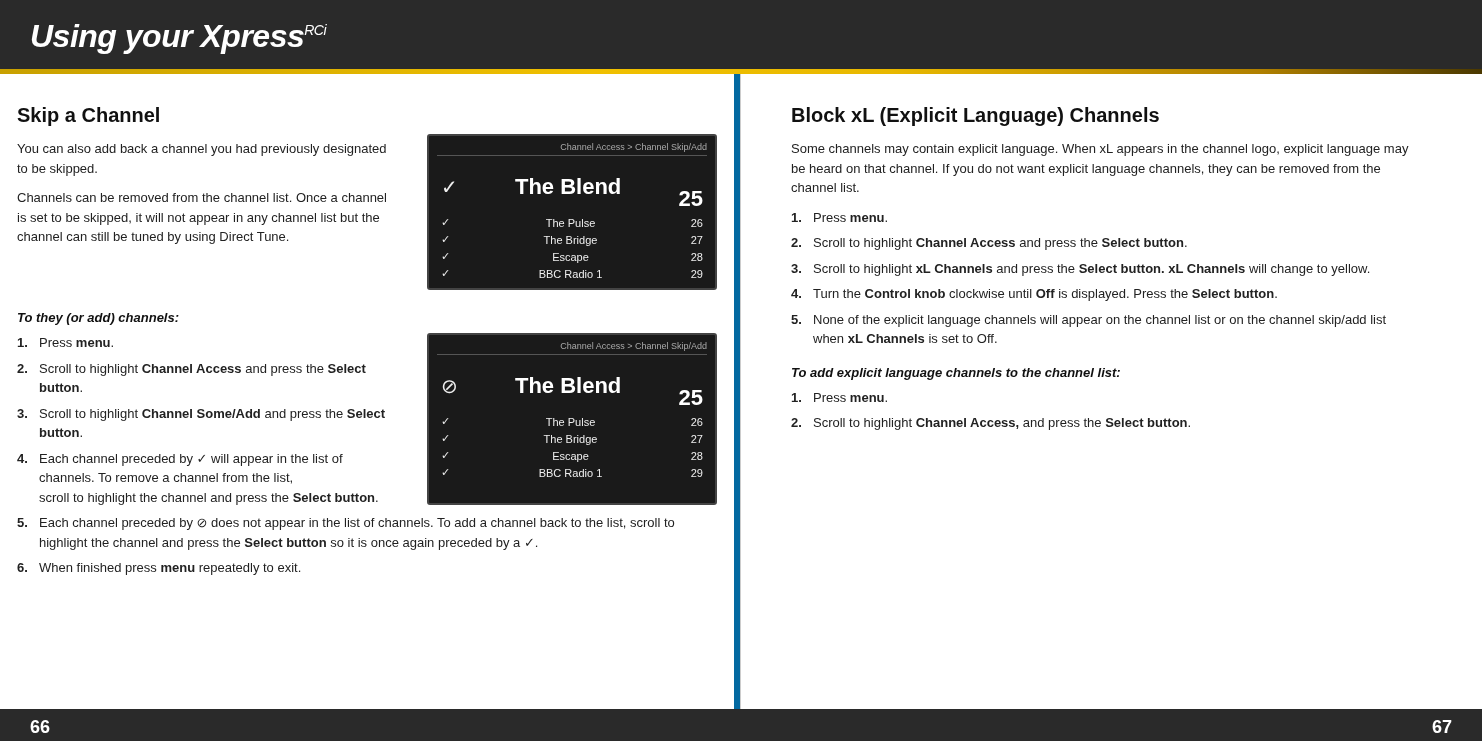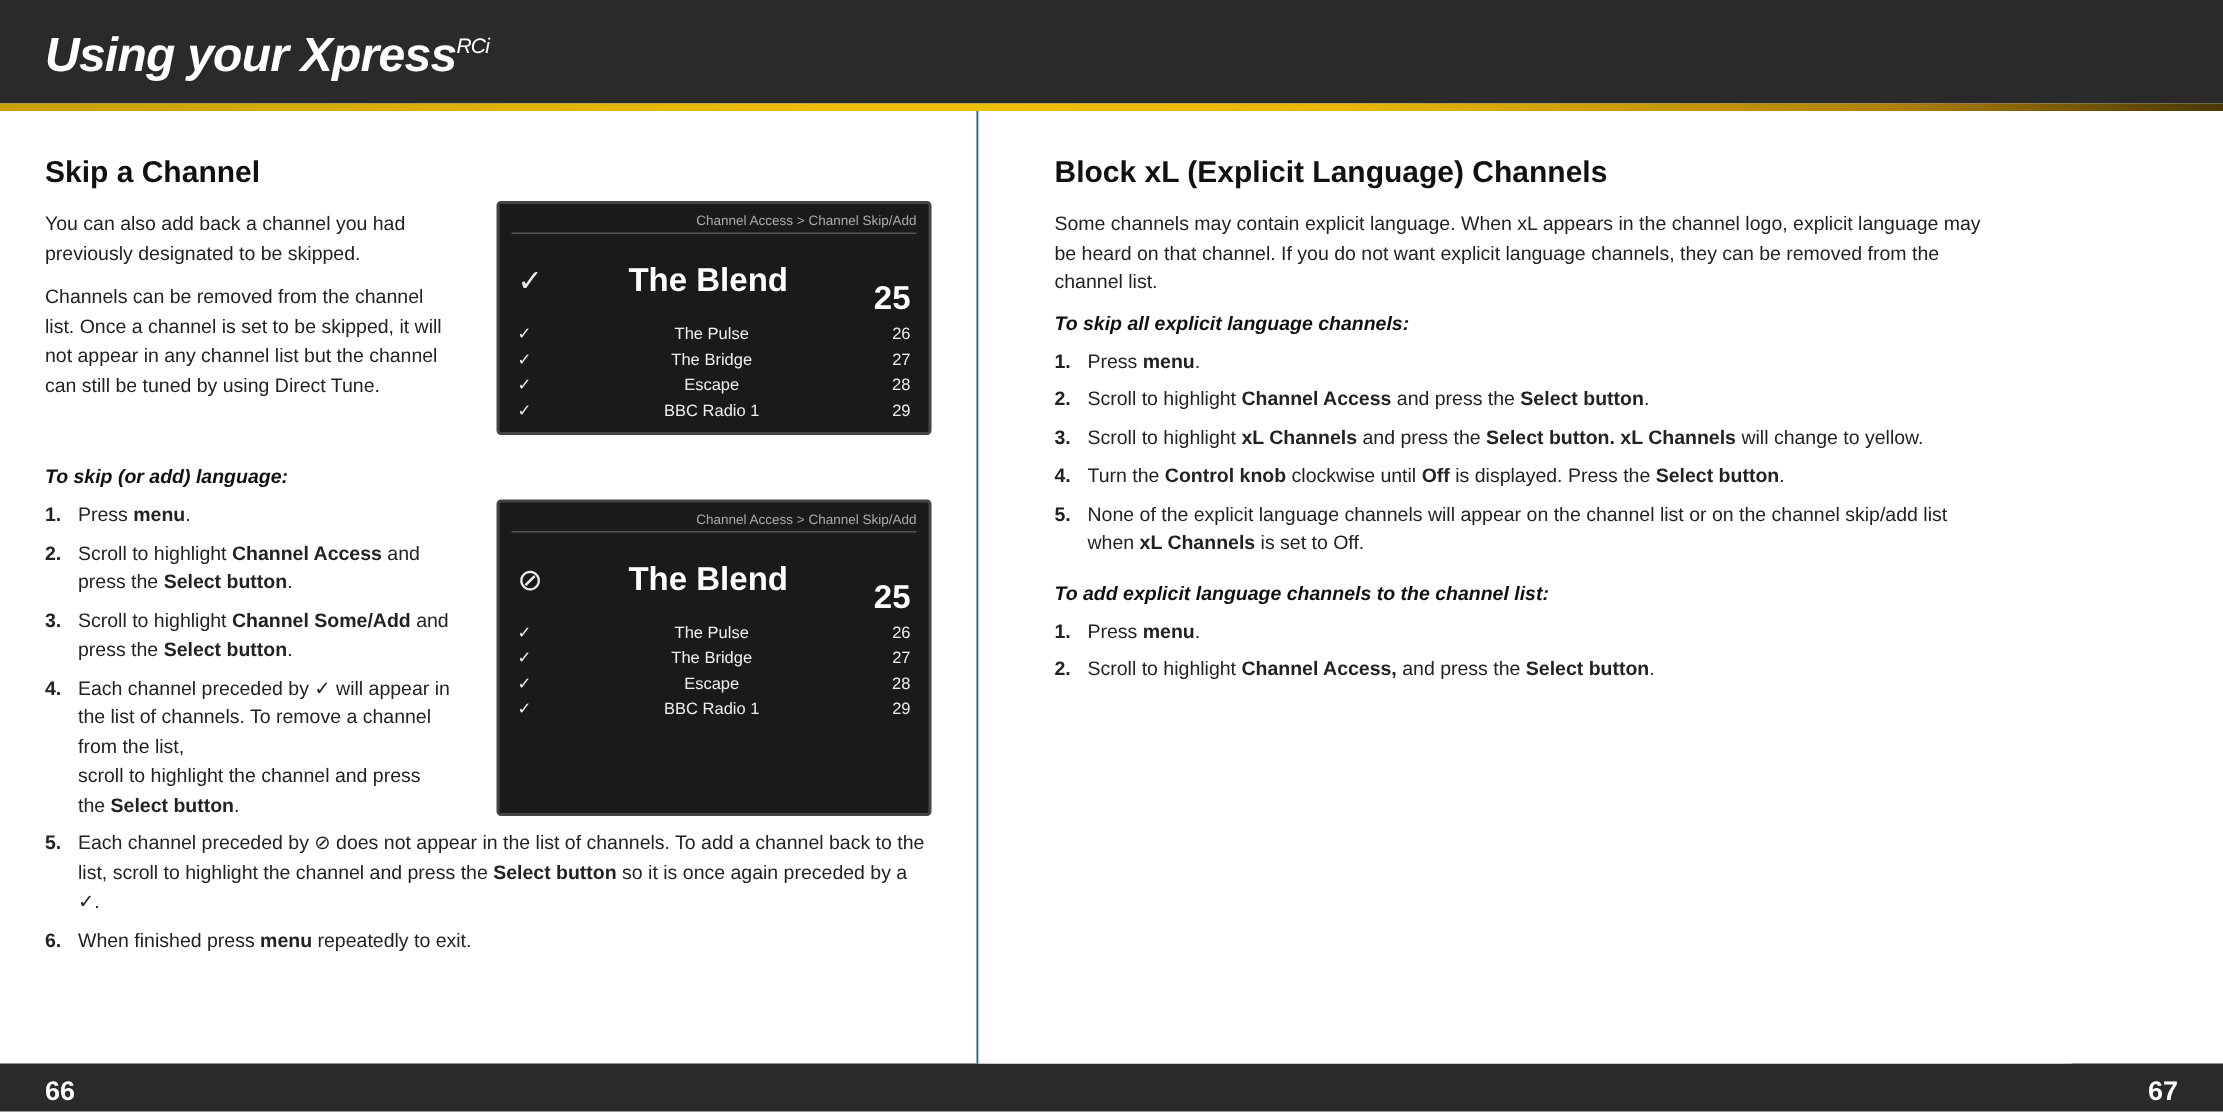--- a/index.html
+++ b/index.html
@@ -39,23 +39,23 @@
     }
 
     
     .main-content {
       display: flex;
       height: calc(741px - 65px - 5px - 36px);
     }
 
     
     .left-panel {
-      width: 652px;
-      padding: 30px 30px;
-      border-right: 1px solid #0369a1;
+      width: 740px;
+      padding: 30px 17px;
+      border-right: 6px solid #0369a1;
     }
 
     
     .right-panel {
       width: 728px;
       padding: 30px 50px;
       background: #fff;
     }
 
     
@@ -231,21 +231,21 @@
           <span class="ch-num">28</span>
         </div>
         <div class="screen-row">
           <span class="check">✓</span>
           <span class="ch-name">BBC Radio 1</span>
           <span class="ch-num">29</span>
         </div>
       </div>
     </div>
 
-    <p class="italic-heading">To skip (or add) language:</p>
+    <p class="italic-heading">To they (or add) channels:</p>
 
     <div style="display:flex; gap:15px;">
       <div style="flex:1;">
         <ol>
           <li>
             <span class="num">1.</span>
             <span class="li-content">Press <b>menu</b>.</span>
           </li>
           <li>
             <span class="num">2.</span>
@@ -304,21 +304,20 @@
     </ol>
   </div>
 
   <div class="divider-v"></div>
 
   <div class="right-panel">
     <h2 class="section-title">Block xL (Explicit Language) Channels</h2>
 
     <p class="body-text">Some channels may contain explicit language. When xL appears in the channel logo, explicit language may be heard on that channel. If you do not want explicit language channels, they can be removed from the channel list.</p>
 
-    <p class="italic-heading">To skip all explicit language channels:</p>
 
     <ol>
       <li>
         <span class="num">1.</span>
         <span class="li-content">Press <b>menu</b>.</span>
       </li>
       <li>
         <span class="num">2.</span>
         <span class="li-content">Scroll to highlight <b>Channel Access</b> and press the <b>Select button</b>.</span>
       </li>

